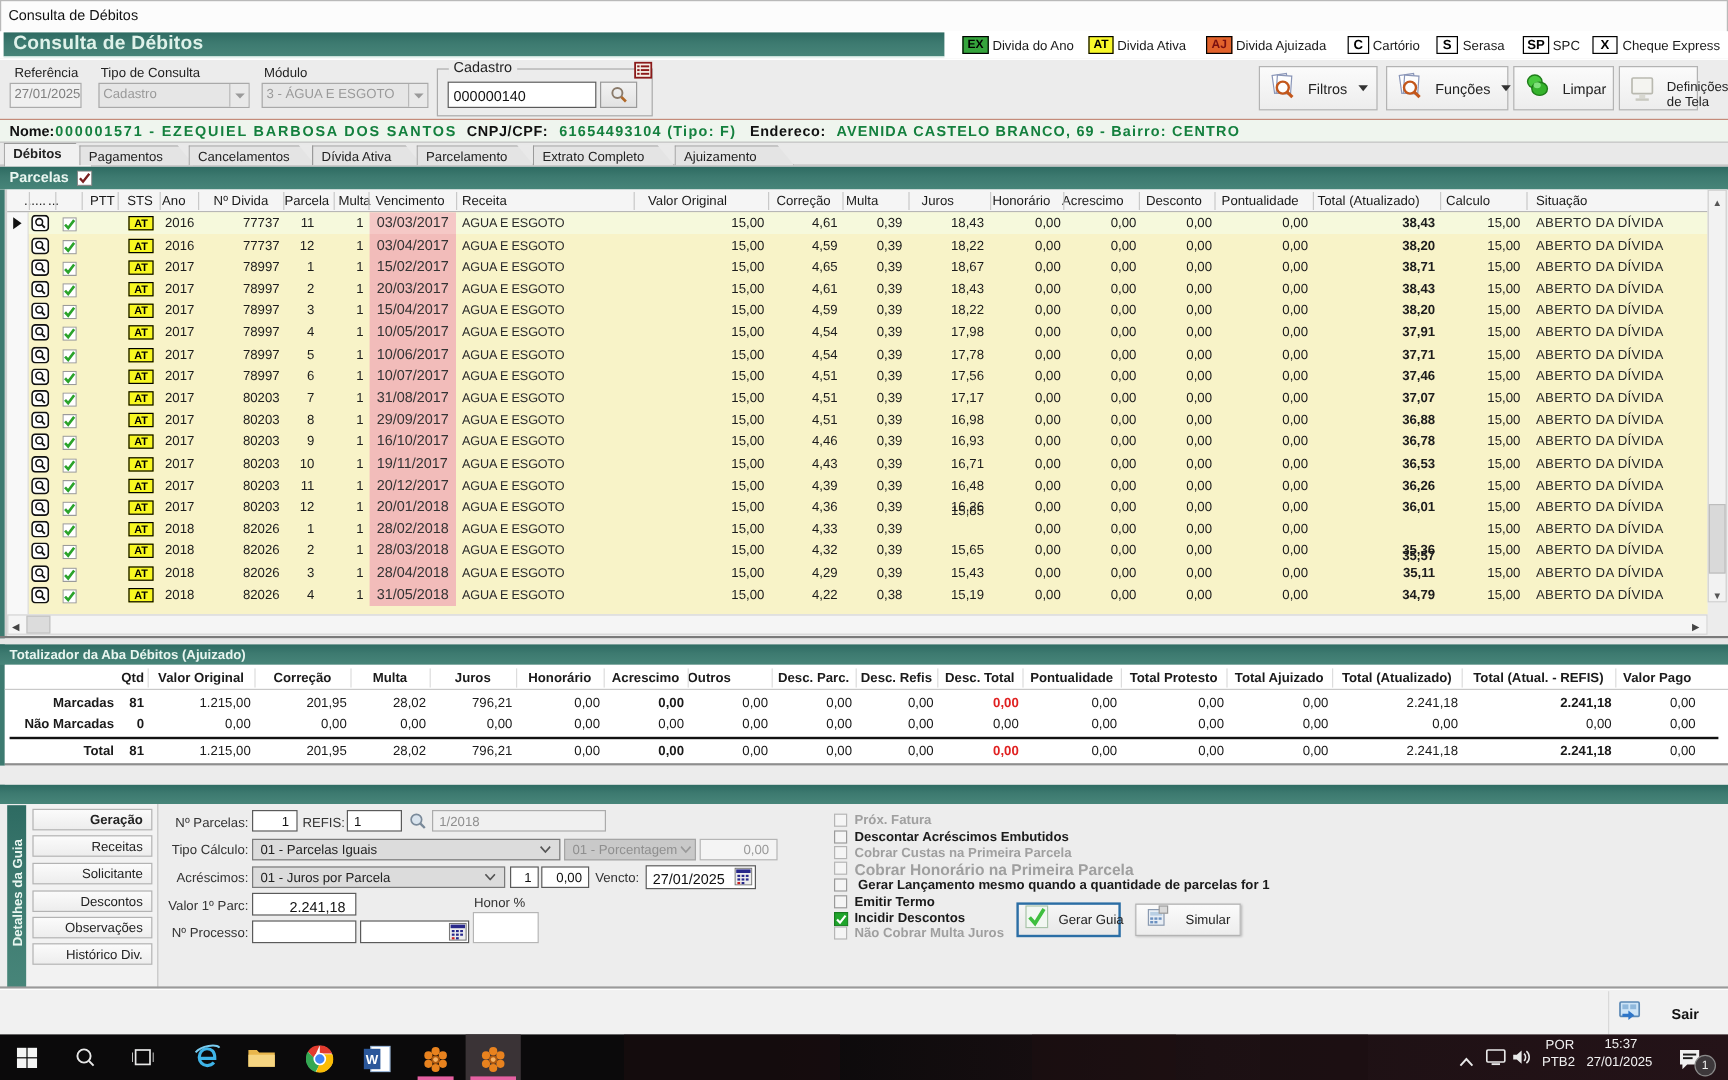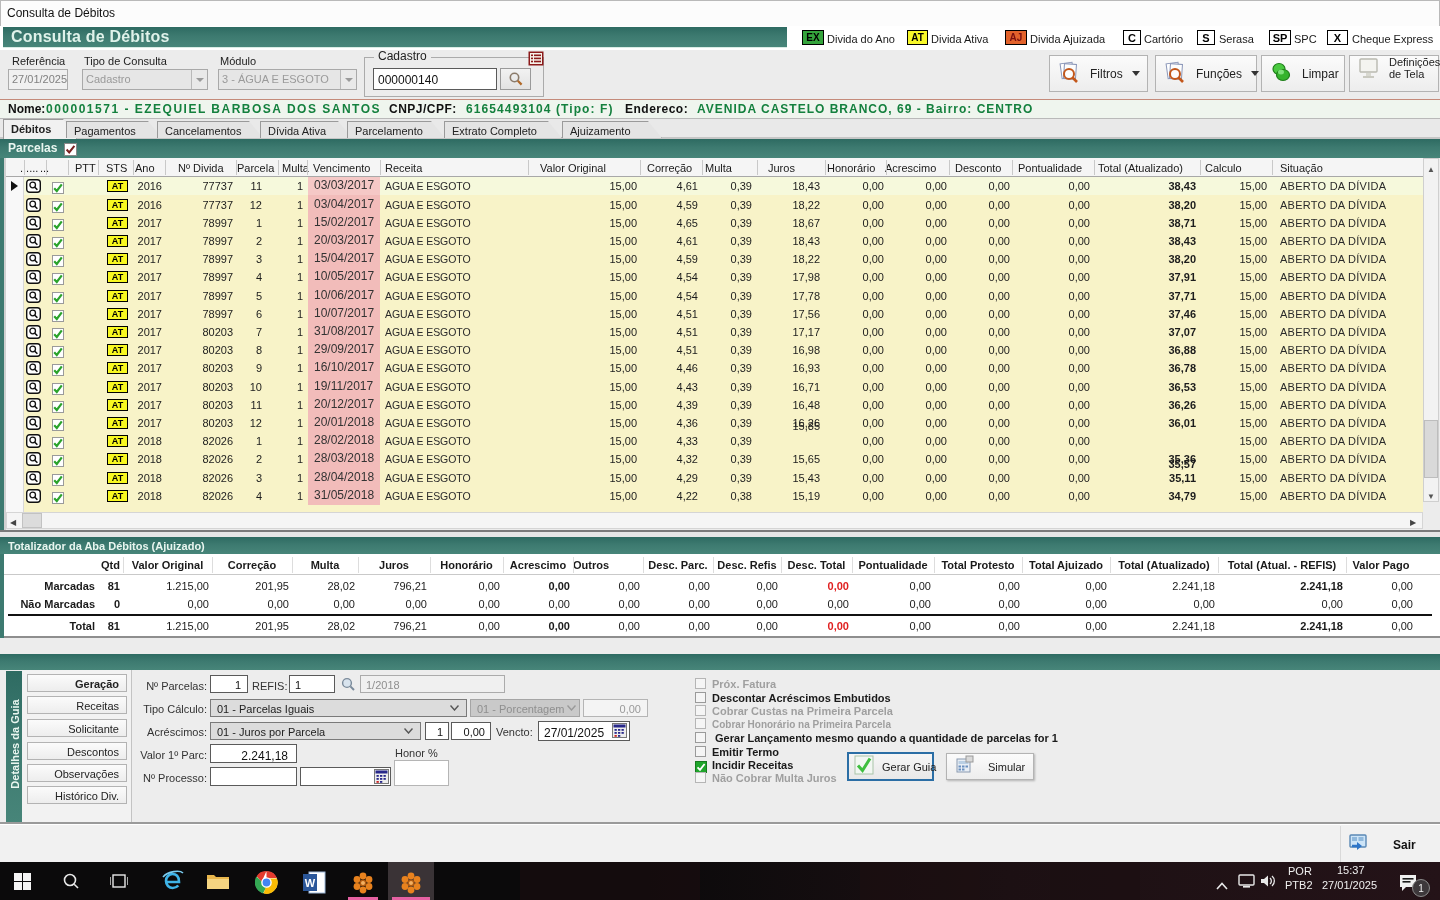--- a/index.html
+++ b/index.html
@@ -93,21 +93,21 @@
       <div style="margin-left:9px;width:0;height:0;border-left:4px solid transparent;border-right:4px solid transparent;border-top:5px solid #333;"></div>
     </div>
 <div class="a btn3d" style="left:1261px;top:55px;width:84px;height:37px;display:flex;align-items:center;">
       <div style="margin-left:7px;"><svg width="24" height="24" viewBox="0 0 24 24">
           <ellipse cx="10" cy="9" rx="6" ry="5.5" fill="#49C93F" stroke="#1F7D1A" stroke-width="1.2"></ellipse>
           <ellipse cx="14" cy="15" rx="6.5" ry="5.5" fill="#35B32C" stroke="#1F7D1A" stroke-width="1.2"></ellipse>
           <ellipse cx="12" cy="12" rx="3" ry="2.5" fill="#7FE07A"></ellipse>
         </svg></div>
       <div style="margin-left:9px;font-size:12px;color:#222;">Limpar</div>
     </div>
-<div class="a btn3d" style="left:1349px;top:55px;width:90px;height:37px;display:flex;align-items:flex-start;">
+<div class="a btn3d" style="left:1349px;top:55px;width:66px;height:37px;display:flex;align-items:flex-end;">
       <div style="margin-left:7px;"><svg width="26" height="24" viewBox="0 0 26 24">
           <rect x="3" y="3" width="17" height="13" rx="1" fill="#F4F4F0" stroke="#B9B9B0" stroke-width="1.4"></rect>
           <rect x="9" y="17" width="5" height="3" fill="#D8D8D0"></rect>
           <rect x="6" y="20" width="11" height="2" fill="#C9C9C0"></rect>
         </svg></div>
       <div style="margin-left:6px;font-size:11px;line-height:12px;color:#222;">Definições<br>de Tela</div>
     </div>
 <div class="a" style="left:0px;top:99px;width:1440px;height:20px;background:#EFF5EE;border-top:1px solid #C48A7A;border-bottom:1px solid #B9B9B9;"></div>
 <div class="a t" style="left:8px;top:103px;font-size:12px;font-weight:bold;color:#111;">Nome:</div>
 <div class="a t" style="left:46px;top:103px;font-size:12px;font-weight:bold;color:#14803E;letter-spacing:1.5px;">000001571 - EZEQUIEL BARBOSA DOS SANTOS</div>
@@ -855,30 +855,30 @@
         </g>
       </svg></div>
 <div class="a" style="left:394px;top:760px;width:55px;height:26px;background:#fff;border:1px solid #B5B5B5;"></div>
 <div class="a" style="left:695px;top:678px;width:11px;height:11px;background:#F5F5F5;border:1px solid #B5B5B5;"></div>
 <div class="a t" style="left:712px;top:678px;font-weight:bold;color:#9F9F9F;font-size:11px;">Próx. Fatura</div>
 <div class="a" style="left:695px;top:692px;width:11px;height:11px;background:#F5F5F5;border:1px solid #9a9a9a;"></div>
 <div class="a t" style="left:712px;top:692px;font-weight:bold;color:#1a1a1a;font-size:11px;">Descontar Acréscimos Embutidos</div>
 <div class="a" style="left:695px;top:705px;width:11px;height:11px;background:#F5F5F5;border:1px solid #B5B5B5;"></div>
 <div class="a t" style="left:712px;top:705px;font-weight:bold;color:#9F9F9F;font-size:11px;">Cobrar Custas na Primeira Parcela</div>
 <div class="a" style="left:695px;top:718px;width:11px;height:11px;background:#F5F5F5;border:1px solid #B5B5B5;"></div>
-<div class="a t" style="left:712px;top:718px;font-weight:bold;color:#9F9F9F;font-size:10px;">Cobrar Honorário na Primeira Parcela</div>
+<div class="a t" style="left:712px;top:718px;font-weight:bold;color:#9F9F9F;font-size:13px;">Cobrar Honorário na Primeira Parcela</div>
 <div class="a" style="left:695px;top:732px;width:11px;height:11px;background:#F5F5F5;border:1px solid #9a9a9a;"></div>
 <div class="a t" style="left:712px;top:732px;font-weight:bold;color:#1a1a1a;font-size:11px;">&nbsp;Gerar Lançamento mesmo quando a quantidade de parcelas for 1</div>
 <div class="a" style="left:695px;top:746px;width:11px;height:11px;background:#F5F5F5;border:1px solid #9a9a9a;"></div>
 <div class="a t" style="left:712px;top:746px;font-weight:bold;color:#1a1a1a;font-size:11px;">Emitir Termo</div>
 <div class="a" style="left:695px;top:759px;width:12px;height:12px;"><svg width="12" height="12" viewBox="0 0 12 12">
         <rect x="0.5" y="0.5" width="11" height="11" fill="#1FA52B" stroke="#167A1E"></rect>
         <path d="M2.5 6.3 L5 8.8 L9.6 3" fill="none" stroke="#fff" stroke-width="1.8"></path>
       </svg></div>
-<div class="a t" style="left:712px;top:759px;font-weight:bold;color:#1a1a1a;font-size:11px;">Incidir Receitas</div>
+<div class="a t" style="left:712px;top:759px;font-weight:bold;color:#1a1a1a;font-size:11px;">Incidir Descontos</div>
 <div class="a" style="left:695px;top:772px;width:11px;height:11px;background:#F5F5F5;border:1px solid #B5B5B5;"></div>
 <div class="a t" style="left:712px;top:772px;font-weight:bold;color:#9F9F9F;font-size:11px;">Não Cobrar Multa Juros</div>
 <div class="a" style="left:847px;top:752px;width:87px;height:29px;border:2px solid #2B6EA5;background:linear-gradient(180deg,#F6F6F6,#E8E8E8);display:flex;align-items:center;">
       <div style="margin-left:5px;"><svg width="20" height="20" viewBox="0 0 20 20">
           <rect x="1" y="1" width="18" height="18" fill="#F2F7F2" stroke="#A9C4A9"></rect>
           <path d="M4 10.5 L8.5 15.5 L16 3.5" fill="none" stroke="#3FBF3F" stroke-width="3"></path>
         </svg></div>
       <div style="margin-left:8px;font-size:11px;color:#222;white-space:nowrap;">Gerar Guia</div>
     </div>
 <div class="a btn3d" style="left:946px;top:753px;width:88px;height:27px;display:flex;align-items:center;box-shadow:1px 1px 2px rgba(0,0,0,0.25);">

